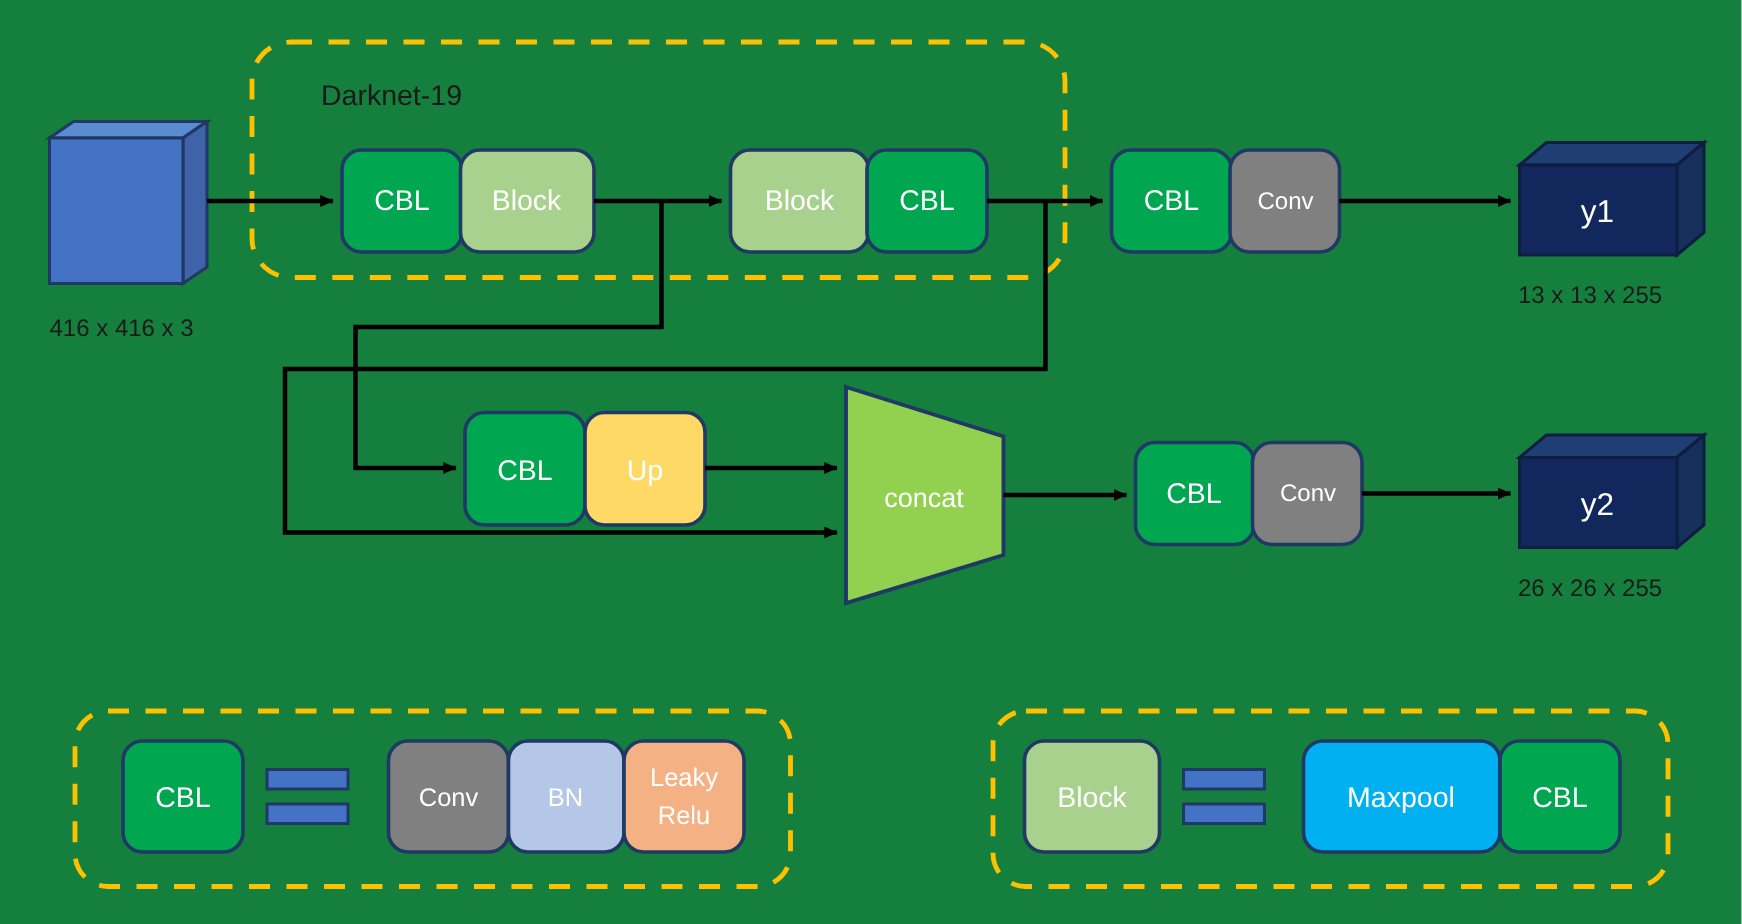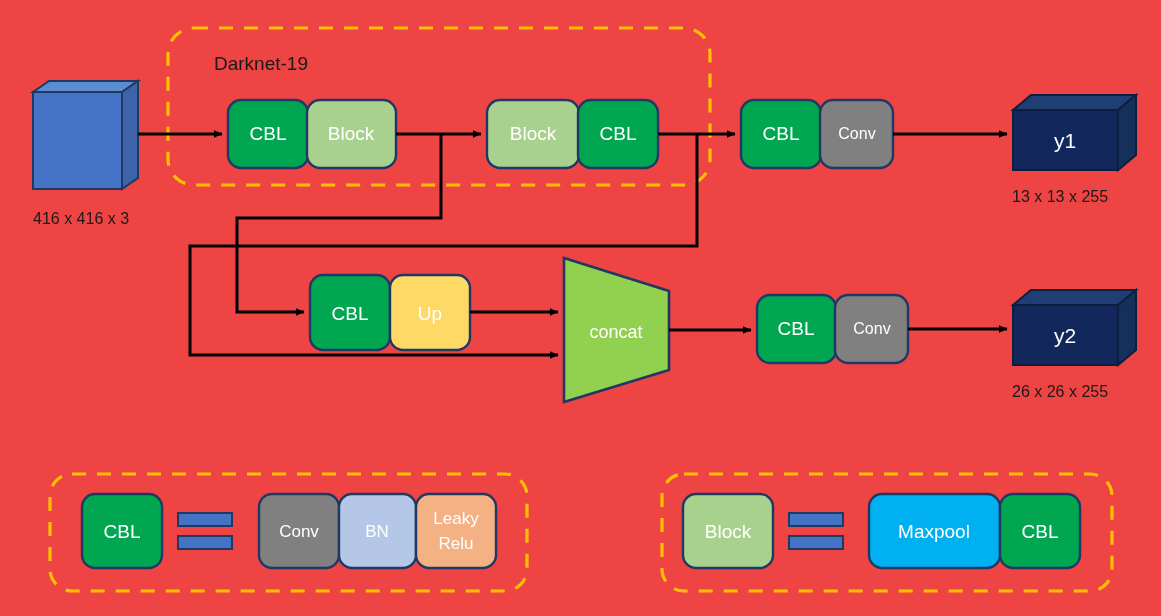--- a/index.html
+++ b/index.html
@@ -1,19 +1,19 @@
 <!DOCTYPE html>
 <html><head>
 <meta charset="utf-8">
 <style>
   html,body{margin:0;padding:0;background:#ffffff;}
   #stage{
     position:relative;
     width:1161px;height:616px;
-    background:#ef4444;
+    background:#15803d;
     font-family:"Liberation Sans", sans-serif;
     overflow:hidden;
   }
   svg{position:absolute;top:0;left:0;width:1161px;height:616px;}
   text{font-family:"Liberation Sans", sans-serif;}
   .lbl-white{fill:#ffffff;}
   .lbl-black{fill:#1a1a1a;}
 </style>
 </head>
 <body>

